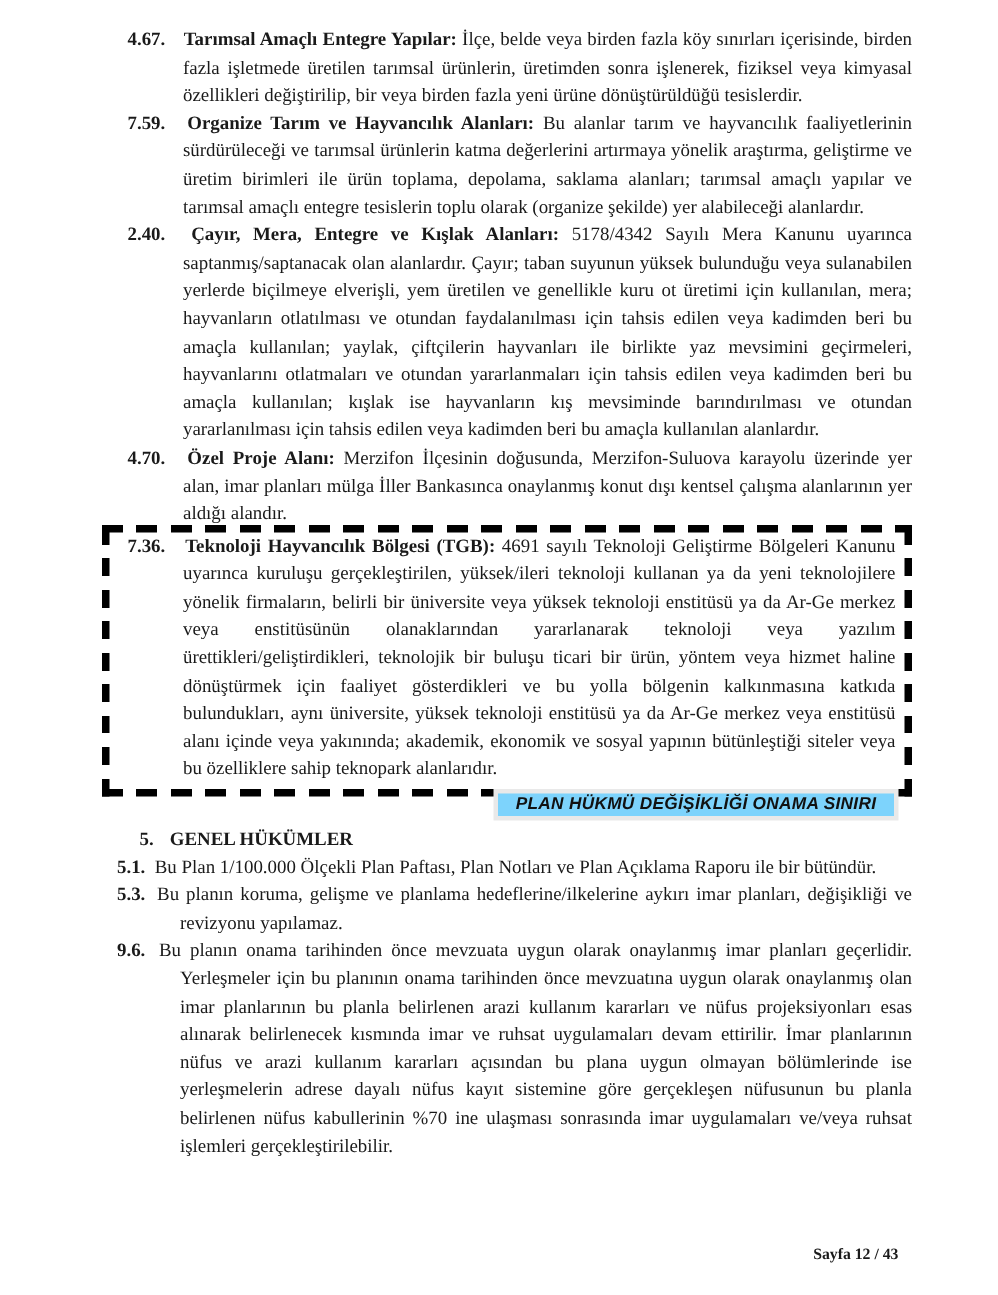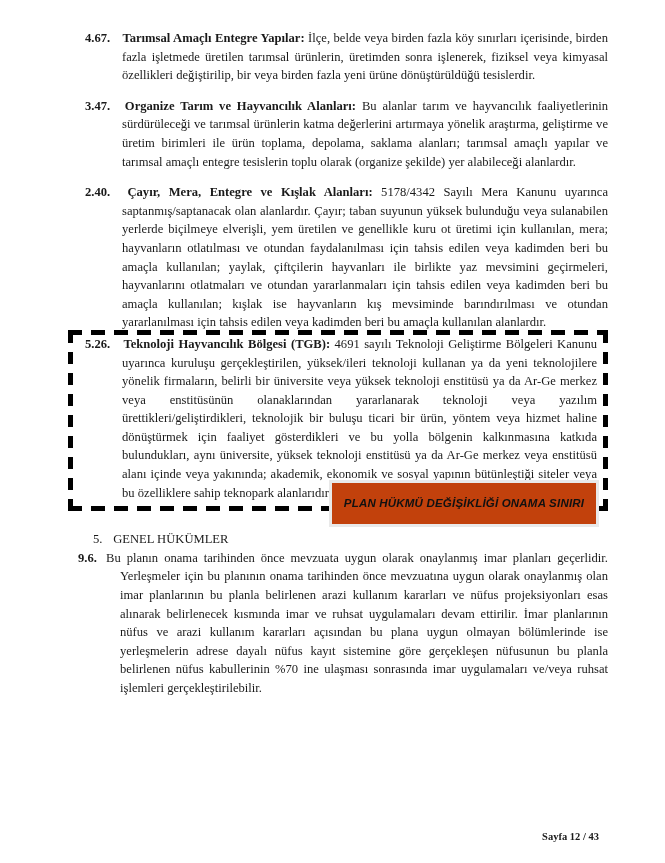--- a/index.html
+++ b/index.html
@@ -10,21 +10,21 @@
     overflow: hidden;
     font-family: "Liberation Serif", "DejaVu Serif", serif;
     font-size: 12.6px;
     line-height: 18.6px;
     color: #1a1a1a;
   }
   .page { position: absolute; inset: 0; padding-top: 17px; }
 
   
   .clause4 {
-    margin: 12px 57px 0 122px;
+    margin: 0 57px 0 122px;
     text-align: justify;
     text-indent: -37px;
   }
   .clause4 .num {
     display: inline-block;
     width: 34px;
     font-weight: bold;
     text-indent: 0;
   }
   .term { font-weight: bold; }
@@ -50,36 +50,36 @@
     position: absolute;
     right: 9px;
     bottom: -16px;
     width: 264px;
     background: #e9e9e9;
     padding: 3px 3px;
     text-align: center;
   }
   .box-label .inner {
     display: block;
-    background: #c2410c;
-    padding: 13px 2px;
+    background: #7dd3fc;
+    padding: 0 2px;
     font-family: "Liberation Sans", sans-serif;
     font-size: 11.5px;
     line-height: 15px;
     font-weight: bold;
     font-style: italic;
     letter-spacing: 0.2px;
     color: #111;
     white-space: nowrap;
   }
 
   
   .heading5 {
     margin: 19px 57px 0 93px;
-    font-weight: normal;
+    font-weight: bold;
   }
   .heading5 .num { display: inline-block; width: 17px; }
 
   
   .clause5 {
     margin: 0 57px 0 120px;
     text-align: justify;
     text-indent: -42px;
   }
   .clause5 .num {
@@ -103,50 +103,63 @@
 
 <div class="page">
 
   <div class="clause4">
     <span class="num">4.67.</span>
     <span class="term">Tarımsal Amaçlı Entegre Yapılar:</span>
     <span class="body-text">İlçe, belde veya birden fazla köy sınırları içerisinde, birden fazla işletmede üretilen tarımsal ürünlerin, üretimden sonra işlenerek, fiziksel veya kimyasal özellikleri değiştirilip, bir veya birden fazla yeni ürüne dönüştürüldüğü tesislerdir.</span>
   </div>
 
   <div class="clause4">
-    <span class="num">3.47.</span>
+    <span class="num">7.59.</span>
     <span class="term">Organize Tarım ve Hayvancılık Alanları:</span>
     <span class="body-text">Bu alanlar tarım ve hayvancılık faaliyetlerinin sürdürüleceği ve tarımsal ürünlerin katma değerlerini artırmaya yönelik araştırma, geliştirme ve üretim birimleri ile ürün toplama, depolama, saklama alanları; tarımsal amaçlı yapılar ve tarımsal amaçlı entegre tesislerin toplu olarak (organize şekilde) yer alabileceği alanlardır.</span>
   </div>
 
   <div class="clause4">
     <span class="num">2.40.</span>
     <span class="term">Çayır, Mera, Entegre ve Kışlak Alanları:</span>
     <span class="body-text">5178/4342 Sayılı Mera Kanunu uyarınca saptanmış/saptanacak olan alanlardır. Çayır; taban suyunun yüksek bulunduğu veya sulanabilen yerlerde biçilmeye elverişli, yem üretilen ve genellikle kuru ot üretimi için kullanılan, mera; hayvanların otlatılması ve otundan faydalanılması için tahsis edilen veya kadimden beri bu amaçla kullanılan; yaylak, çiftçilerin hayvanları ile birlikte yaz mevsimini geçirmeleri, hayvanlarını otlatmaları ve otundan yararlanmaları için tahsis edilen veya kadimden beri bu amaçla kullanılan; kışlak ise hayvanların kış mevsiminde barındırılması ve otundan yararlanılması için tahsis edilen veya kadimden beri bu amaçla kullanılan alanlardır.</span>
   </div>
 
+  <div class="clause4">
+    <span class="num">4.70.</span>
+    <span class="term">Özel Proje Alanı:</span>
+    <span class="body-text">Merzifon İlçesinin doğusunda, Merzifon-Suluova karayolu üzerinde yer alan, imar planları mülga İller Bankasınca onaylanmış konut dışı kentsel çalışma alanlarının yer aldığı alandır.</span>
+  </div>
 
   <div class="dashed-box">
     <div class="clause4">
-      <span class="num">5.26.</span>
+      <span class="num">7.36.</span>
       <span class="term">Teknoloji Hayvancılık Bölgesi (TGB):</span>
       <span class="body-text">4691 sayılı Teknoloji Geliştirme Bölgeleri Kanunu uyarınca kuruluşu gerçekleştirilen, yüksek/ileri teknoloji kullanan ya da yeni teknolojilere yönelik firmaların, belirli bir üniversite veya yüksek teknoloji enstitüsü ya da Ar-Ge merkez veya enstitüsünün olanaklarından yararlanarak teknoloji veya yazılım ürettikleri/geliştirdikleri, teknolojik bir buluşu ticari bir ürün, yöntem veya hizmet haline dönüştürmek için faaliyet gösterdikleri ve bu yolla bölgenin kalkınmasına katkıda bulundukları, aynı üniversite, yüksek teknoloji enstitüsü ya da Ar-Ge merkez veya enstitüsü alanı içinde veya yakınında; akademik, ekonomik ve sosyal yapının bütünleştiği siteler veya bu özelliklere sahip teknopark alanlarıdır.</span>
     </div>
     <div class="box-label">
       <span class="inner">PLAN HÜKMÜ DEĞİŞİKLİĞİ ONAMA SINIRI</span>
     </div>
   </div>
 
   <div class="heading5">
     <span class="num">5.</span>
     <span>GENEL HÜKÜMLER</span>
   </div>
 
+  <div class="clause5">
+    <span class="num">5.1.</span>
+    <span class="body-text">Bu Plan 1/100.000 Ölçekli Plan Paftası, Plan Notları ve Plan Açıklama Raporu ile bir bütündür.</span>
+  </div>
 
 
+  <div class="clause5">
+    <span class="num">5.3.</span>
+    <span class="body-text">Bu planın koruma, gelişme ve planlama hedeflerine/ilkelerine aykırı imar planları, değişikliği ve revizyonu yapılamaz.</span>
+  </div>
 
   <div class="clause5">
     <span class="num">9.6.</span>
     <span class="body-text">Bu planın onama tarihinden önce mevzuata uygun olarak onaylanmış imar planları geçerlidir. Yerleşmeler için bu planının onama tarihinden önce mevzuatına uygun olarak onaylanmış olan imar planlarının bu planla belirlenen arazi kullanım kararları ve nüfus projeksiyonları esas alınarak belirlenecek kısmında imar ve ruhsat uygulamaları devam ettirilir. İmar planlarının nüfus ve arazi kullanım kararları açısından bu plana uygun olmayan bölümlerinde ise yerleşmelerin adrese dayalı nüfus kayıt sistemine göre gerçekleşen nüfusunun bu planla belirlenen nüfus kabullerinin %70 ine ulaşması sonrasında imar uygulamaları ve/veya ruhsat işlemleri gerçekleştirilebilir.</span>
   </div>
 
   <div class="footer">Sayfa 12 / 43</div>
 
 </div>
 

